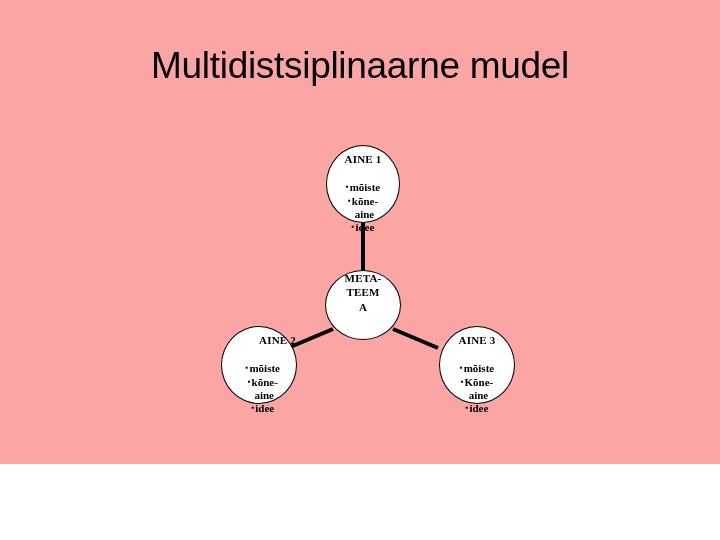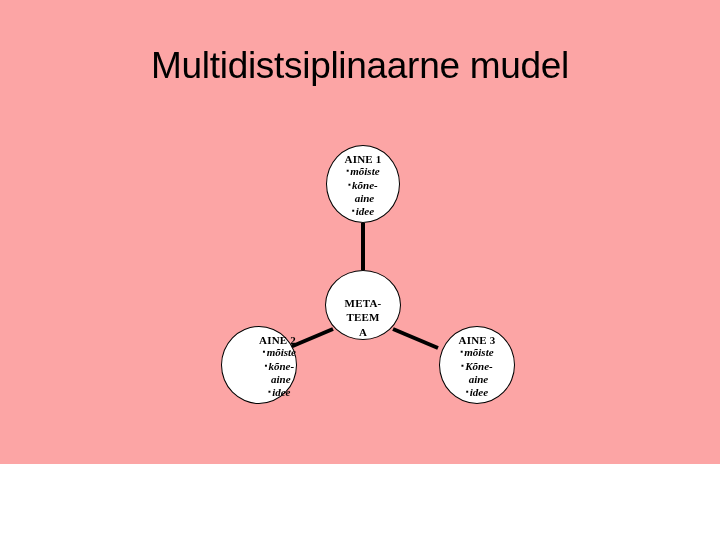--- a/index.html
+++ b/index.html
@@ -70,28 +70,27 @@
   }
   .node-title {
     font-family: "Liberation Serif", "DejaVu Serif", serif;
     font-size: 11px;
     font-weight: 700;
     line-height: 1.12;
     letter-spacing: 0.2px;
     white-space: nowrap;
   }
   .bullets {
-    margin: 0;
+    margin: 16px;
     padding: 0;
     list-style: none;
     font-family: "Liberation Serif", "DejaVu Serif", serif;
     font-size: 11px;
     font-weight: 700;
     line-height: 1.20;
-    font-style: italic;
   }
   .bullets li {
     white-space: nowrap;
   }
   .bullets li .bullet-mark {
     font-size: 8px;
     line-height: 1;
     vertical-align: 2px;
     margin-right: 1px;
   }
@@ -100,21 +99,21 @@
     margin-right: 0;
   }
 
   
   #node-aine1 {
     left: 326px;  top: 145px;  width: 74px;  height: 78px;
     padding-top: 7px;
   }
   #node-meta {
     left: 325px;  top: 270px;  width: 76px;  height: 70px;
-    justify-content: flex-end;
+    justify-content: flex-start;
   }
   #node-aine2 {
     left: 221px;  top: 326px;  width: 76px;  height: 78px;
     padding-top: 7px;
     align-items: flex-end;
   }
   #node-aine3 {
     left: 439px;  top: 326px;  width: 76px;  height: 78px;
     padding-top: 7px;
   }

